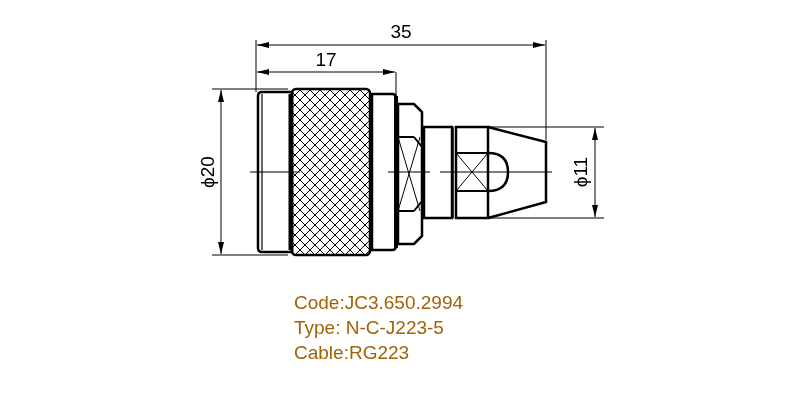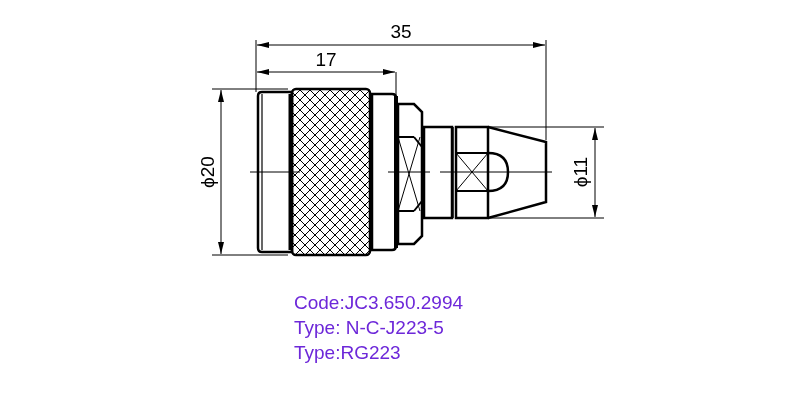--- a/index.html
+++ b/index.html
@@ -1,19 +1,19 @@
 <!DOCTYPE html>
 <html><head>
   <meta charset="utf-8">
   <style>
     html, body { margin: 0; padding: 0; background: #ffffff; }
     body { width: 800px; height: 400px; position: relative; overflow: hidden; font-family: "Liberation Sans", sans-serif; }
     #drawing { position: absolute; left: 0; top: 0; width: 800px; height: 400px; }
     .dim-text { font-family: "Liberation Sans", sans-serif; font-size: 19px; fill: #000; }
-    .info { position: absolute; left: 294px; top: 290px; font-size: 19px; line-height: 25px; color: #6d28d9; }
+    .info { position: absolute; left: 294px; top: 290px; font-size: 19px; line-height: 25px; color: #a16207; }
     .info div { white-space: nowrap; }
   </style>
 </head>
 <body>
 
 <svg id="drawing" viewBox="0 0 800 400" xmlns="http://www.w3.org/2000/svg">
   <defs>
     <pattern id="knurl" width="10" height="10" patternUnits="userSpaceOnUse">
       <path d="M0 0 L10 10 M10 0 L0 10" stroke="#000" stroke-width="1"></path>
     </pattern>
@@ -84,14 +84,14 @@
     <line x1="490" y1="127" x2="604" y2="127" stroke="#000" stroke-width="1"></line>
     <line x1="490" y1="218" x2="604" y2="218" stroke="#000" stroke-width="1"></line>
     <line x1="595" y1="128" x2="595" y2="217" stroke="#000" stroke-width="1" marker-start="url(#arr)" marker-end="url(#arr)"></line>
     <text class="dim-text" transform="translate(587,172) rotate(-90)" text-anchor="middle">ϕ11</text>
   </g>
 </svg>
 
 <div class="info">
   <div>Code:JC3.650.2994</div>
   <div>Type: N-C-J223-5</div>
-  <div>Type:RG223</div>
+  <div>Cable:RG223</div>
 </div>
 
 </body></html>

